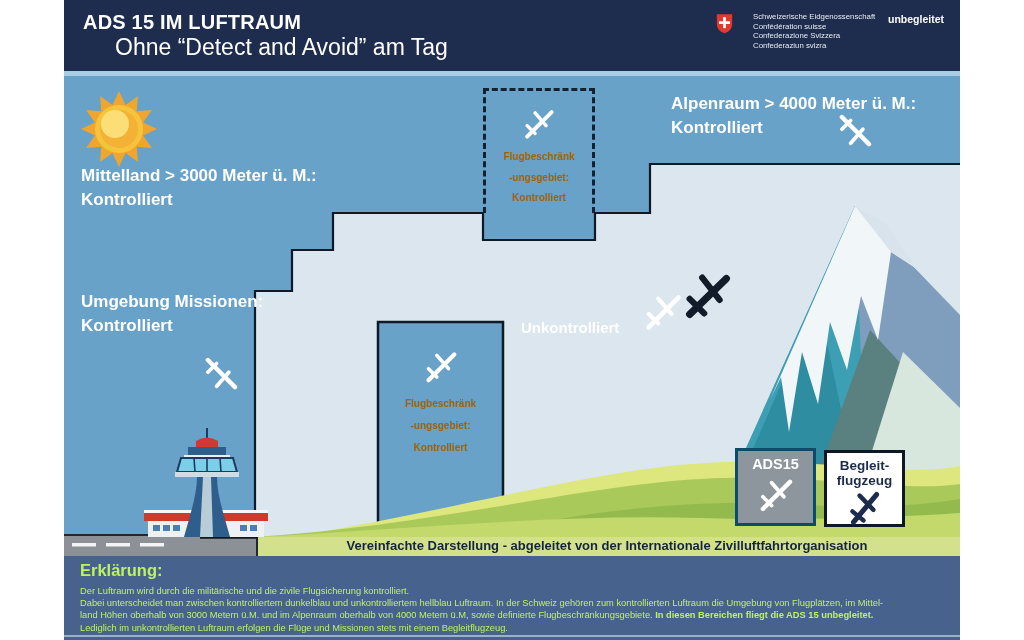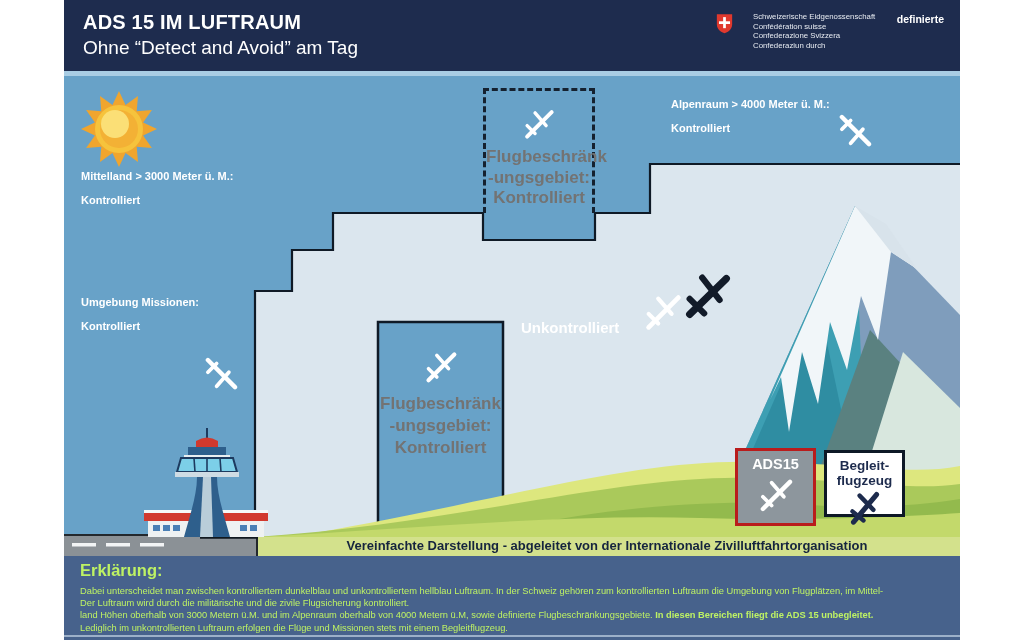--- a/index.html
+++ b/index.html
@@ -4,60 +4,60 @@
 <style>
   * { margin:0; padding:0; box-sizing:border-box; }
   body { background:#ffffff; font-family:"Liberation Sans","DejaVu Sans",sans-serif; }
   .page { position:relative; width:1024px; height:640px; background:#ffffff; overflow:hidden; }
   .frame { position:absolute; left:64px; top:0; width:896px; height:640px; }
 
   
   header { position:relative; width:896px; height:71px; background:#1e2c4e; }
   .titles { position:absolute; left:19px; top:7px; color:#fff; }
   .titles h1 { font-size:20px; font-weight:bold; letter-spacing:.2px; line-height:30px; }
-  .subtitle { font-size:19px; font-weight:normal; line-height:21px; }
+  .subtitle { font-size:23px; font-weight:normal; line-height:21px;margin-left:32px; }
   .gov { position:absolute; left:652px; top:12px; display:flex; gap:20px; }
   .gov svg { width:17px; height:21px; flex:0 0 auto; margin-top:1px; }
   .gov-lines { color:#e8ecf2; font-size:7.8px; line-height:9.7px; }
   .brand { position:absolute; right:16px; top:13px; color:#fff; font-size:10.5px; font-weight:bold; }
   .separator { width:896px; height:5px; background:#a9cde4; }
 
   
   .diagram { position:relative; width:896px; height:480px; background:#dbe6ee; overflow:hidden; }
   .scene { position:absolute; left:0; top:0; width:896px; height:480px; display:block; }
 
-  .zone-label { position:absolute; color:#ffffff; font-size:11px; font-weight:bold; line-height:24px; white-space:nowrap; }
+  .zone-label { position:absolute; color:#ffffff; font-size:17px; font-weight:bold; line-height:24px; white-space:nowrap; }
   .lbl-mittelland { left:17px; top:88px; }
   .lbl-umgebung { left:17px; top:214px; }
   .lbl-alpenraum { left:607px; top:16px; }
   .lbl-unkontrolliert { left:457px; top:240px; font-size:15px; }
 
   .plane { position:absolute; color:#ffffff; }
   .plane svg { display:block; width:100%; height:100%; }
   .plane.mirrored { transform:scale(1,-1); }
   .pl-umgebung { left:136px; top:277px; width:42px; height:42px; }
   .pl-alpenraum { left:770px; top:34px; width:42px; height:42px; }
   .pl-unk-white { left:576px; top:213px; width:46px; height:46px; }
   .pl-unk-black { left:617px; top:193px; width:54px; height:54px; color:#121b29; }
 
   .dashed-box { position:absolute; left:419px; top:12px; width:112px; height:125px;
     border:3px dashed #15212f; border-bottom:none; text-align:center; color:#fff; }
   .dashed-box .plane-inline { width:38px; height:38px; margin:14px auto 4px; color:#fff; }
-  .box-line { font-size:17px; font-weight:bold; line-height:20.5px; color:#737373; }
+  .box-line { font-size:10px; font-weight:bold; line-height:20.5px; color:#a16207; }
 
   .center-text { position:absolute; left:314px; top:271px; width:125px; text-align:center; }
   .center-text .plane-inline { width:40px; height:40px; margin:0 auto 6px; color:#fff; }
   .center-text .box-line { line-height:22px; }
   .plane-inline svg { display:block; width:100%; height:100%; }
 
   .legend-box { position:absolute; text-align:center; }
-  .legend-ads15 { left:671px; top:372px; width:81px; height:78px; background:#8d969d; border:3px solid #b91c1c; color:#fff; }
+  .legend-ads15 { left:671px; top:372px; width:81px; height:78px; background:#8d969d; border:3px solid #0c4a6e; color:#fff; }
   .legend-ads15 .legend-label { font-size:14.5px; font-weight:bold; margin-top:5px; }
   .legend-ads15 .plane-inline { width:42px; height:42px; margin:2px auto 0; color:#fff; }
-  .legend-begleit { left:760px; top:374px; width:81px; height:67px; background:#ffffff; border:3px solid #0d1826; color:#1d2b4d; }
+  .legend-begleit { left:760px; top:374px; width:81px; height:77px; background:#ffffff; border:3px solid #0d1826; color:#1d2b4d; }
   .legend-begleit .legend-label { font-size:13.5px; font-weight:bold; line-height:15px; margin-top:5px; }
   .legend-begleit .plane-inline { width:38px; height:38px; margin:1px auto 0; color:#1d2b4d; transform:rotate(-6deg); }
 
   .caption { position:absolute; left:190px; top:462px; width:706px; text-align:center;
     color:#15243e; font-size:13px; font-weight:bold; }
 
   
   .panel { position:relative; width:896px; height:84px; background:#47628c; color:#bef264; padding:5px 0 0 16px; }
   .panel h2 { font-size:16.5px; font-weight:bold; margin-bottom:5px; }
   .pline { font-size:9.3px; line-height:12.2px; white-space:nowrap; }
@@ -93,24 +93,24 @@
       <div class="gov">
         <svg viewBox="0 0 20 24">
           <path d="M1,1 h18 v12 c0,6.5 -5.5,9.5 -9,10.6 C6.5,22.5 1,19.5 1,13 Z" fill="#e0392e"></path>
           <rect x="8.4" y="4.5" width="3.2" height="13" fill="#ffffff"></rect>
           <rect x="3.5" y="9.4" width="13" height="3.2" fill="#ffffff"></rect>
         </svg>
         <div class="gov-lines">
           <div>Schweizerische Eidgenossenschaft</div>
           <div>Confédération suisse</div>
           <div>Confederazione Svizzera</div>
-          <div>Confederaziun durch</div>
-        </div>
-      </div>
-      <div class="brand">definierte</div>
+          <div>Confederaziun svizra</div>
+        </div>
+      </div>
+      <div class="brand">unbegleitet</div>
     </header>
 
     <div class="separator"></div>
 
     <div class="diagram">
 
       <svg class="scene" viewBox="64 76 896 480" preserveAspectRatio="none">
 
         <rect x="64" y="76" width="896" height="480" fill="#dbe6ee"></rect>
 
@@ -251,21 +251,21 @@
               <use href="#g-plane-solid"></use>
             </svg>
         </div>
       </div>
 
       <div class="caption">Vereinfachte Darstellung - abgeleitet von der Internationale Zivilluftfahrtorganisation</div>
     </div>
 
     <section class="panel">
       <h2>Erklärung:</h2>
+      <div class="pline">Der Luftraum wird durch die militärische und die zivile Flugsicherung kontrolliert.</div>
       <div class="pline">Dabei unterscheidet man zwischen kontrolliertem dunkelblau und unkontrolliertem hellblau Luftraum. In der Schweiz gehören zum kontrollierten Luftraum die Umgebung von Flugplätzen, im Mittel-</div>
-      <div class="pline">Der Luftraum wird durch die militärische und die zivile Flugsicherung kontrolliert.</div>
       <div class="pline"><span>land Höhen oberhalb von 3000 Metern ü.M. und im Alpenraum oberhalb von 4000 Metern ü.M, sowie definierte Flugbeschränkungsgebiete. </span><span class="b">In diesen Bereichen fliegt die ADS 15 unbegleitet.</span></div>
       <div class="pline">Lediglich im unkontrollierten Luftraum erfolgen die Flüge und Missionen stets mit einem Begleitflugzeug.</div>
       <div class="divider"></div>
     </section>
 
   </div>
 </div>
 
 </body></html>

